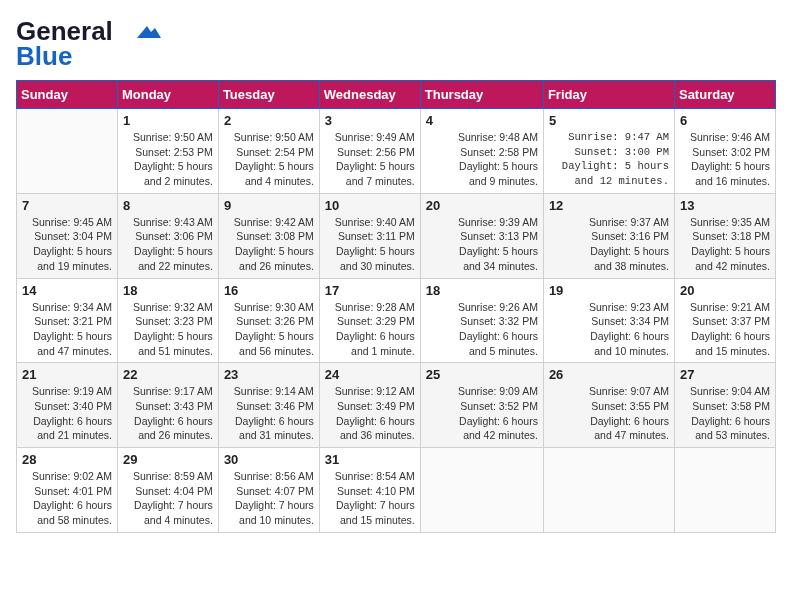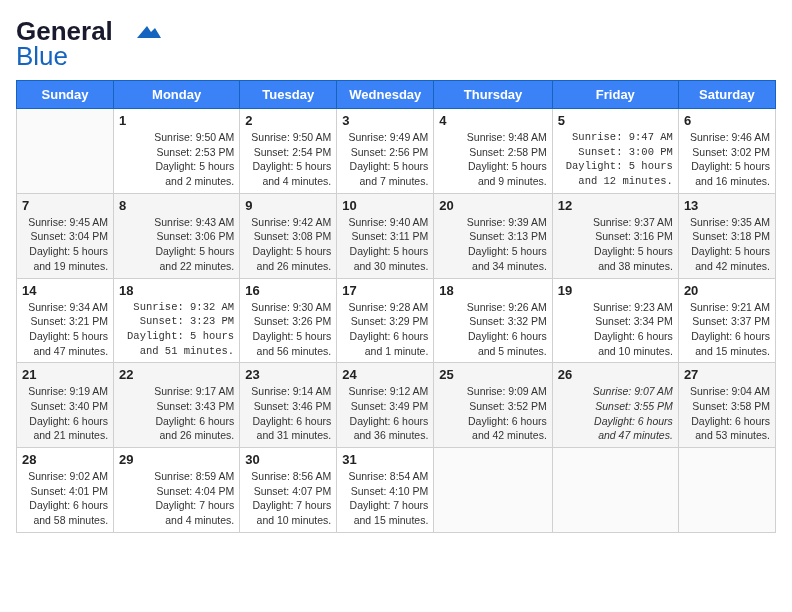--- a/index.html
+++ b/index.html
@@ -33,27 +33,27 @@
       font-size: 16px;
       color: #333;
       margin-top: 2px;
     }
     table {
       width: 100%;
       border-collapse: collapse;
       font-size: 11px;
     }
     thead tr th {
-      background-color: #3b82f6;
+      background-color: #be185d;
       color: #fff;
       padding: 6px 4px;
       font-size: 13px;
       font-weight: bold;
       border: 1px solid #1565c0;
-      text-align: center;
+      text-align: left;
     }
     tbody tr td {
       border: 1px solid #d0d0d0;
       padding: 4px 5px;
       vertical-align: top;
       min-height: 70px;
       height: 80px;
       background: #fff;
     }
     tbody tr:nth-child(even) td {
@@ -85,21 +85,21 @@
 <body>
 
 <div class="header">
   <div class="logo">
     <div class="logo-wrapper">
       <span style="font-size:26px; font-weight:bold; color:#1a1a2e;">General</span>
       <svg width="28" height="20" viewBox="0 0 28 20">
         <polygon points="4,16 14,4 18,10 22,6 28,16" fill="#1565c0"></polygon>
       </svg>
     </div>
-    <span style="font-size:26px; font-weight:normal; color:#1565c0; margin-top:-6px;">Blue</span>
+    <span style="font-size:26px; font-weight:bold; color:#1565c0; margin-top:-6px;">Blue</span>
   </div>
   <div class="title-block">
     <div class="main-title"></div>
     <div class="subtitle"></div>
   </div>
 </div>
 
 <table>
   <thead>
     <tr>
@@ -212,21 +212,21 @@
       <tr>
         <td>
           <span class="day-number">14</span>
           <div class="day-info" style="white-space: pre-line;">Sunrise: 9:34 AM
 Sunset: 3:21 PM
 Daylight: 5 hours
 and 47 minutes.</div>
         </td>
         <td>
           <span class="day-number">18</span>
-          <div class="day-info" style="white-space: pre-line; font-family: Liberation Mono, monospace;">Sunrise: 9:32 AM
+          <div class="day-info" style="white-space: pre-line;">Sunrise: 9:32 AM
 Sunset: 3:23 PM
 Daylight: 5 hours
 and 51 minutes.</div>
         </td>
         <td>
           <span class="day-number">16</span>
           <div class="day-info" style="white-space: pre-line;">Sunrise: 9:30 AM
 Sunset: 3:26 PM
 Daylight: 5 hours
 and 56 minutes.</div>
@@ -291,21 +291,21 @@
         </td>
         <td>
           <span class="day-number">25</span>
           <div class="day-info" style="white-space: pre-line;">Sunrise: 9:09 AM
 Sunset: 3:52 PM
 Daylight: 6 hours
 and 42 minutes.</div>
         </td>
         <td>
           <span class="day-number">26</span>
-          <div class="day-info" style="white-space: pre-line; font-style: italic;">Sunrise: 9:07 AM
+          <div class="day-info" style="white-space: pre-line;">Sunrise: 9:07 AM
 Sunset: 3:55 PM
 Daylight: 6 hours
 and 47 minutes.</div>
         </td>
         <td>
           <span class="day-number">27</span>
           <div class="day-info" style="white-space: pre-line;">Sunrise: 9:04 AM
 Sunset: 3:58 PM
 Daylight: 6 hours
 and 53 minutes.</div>

